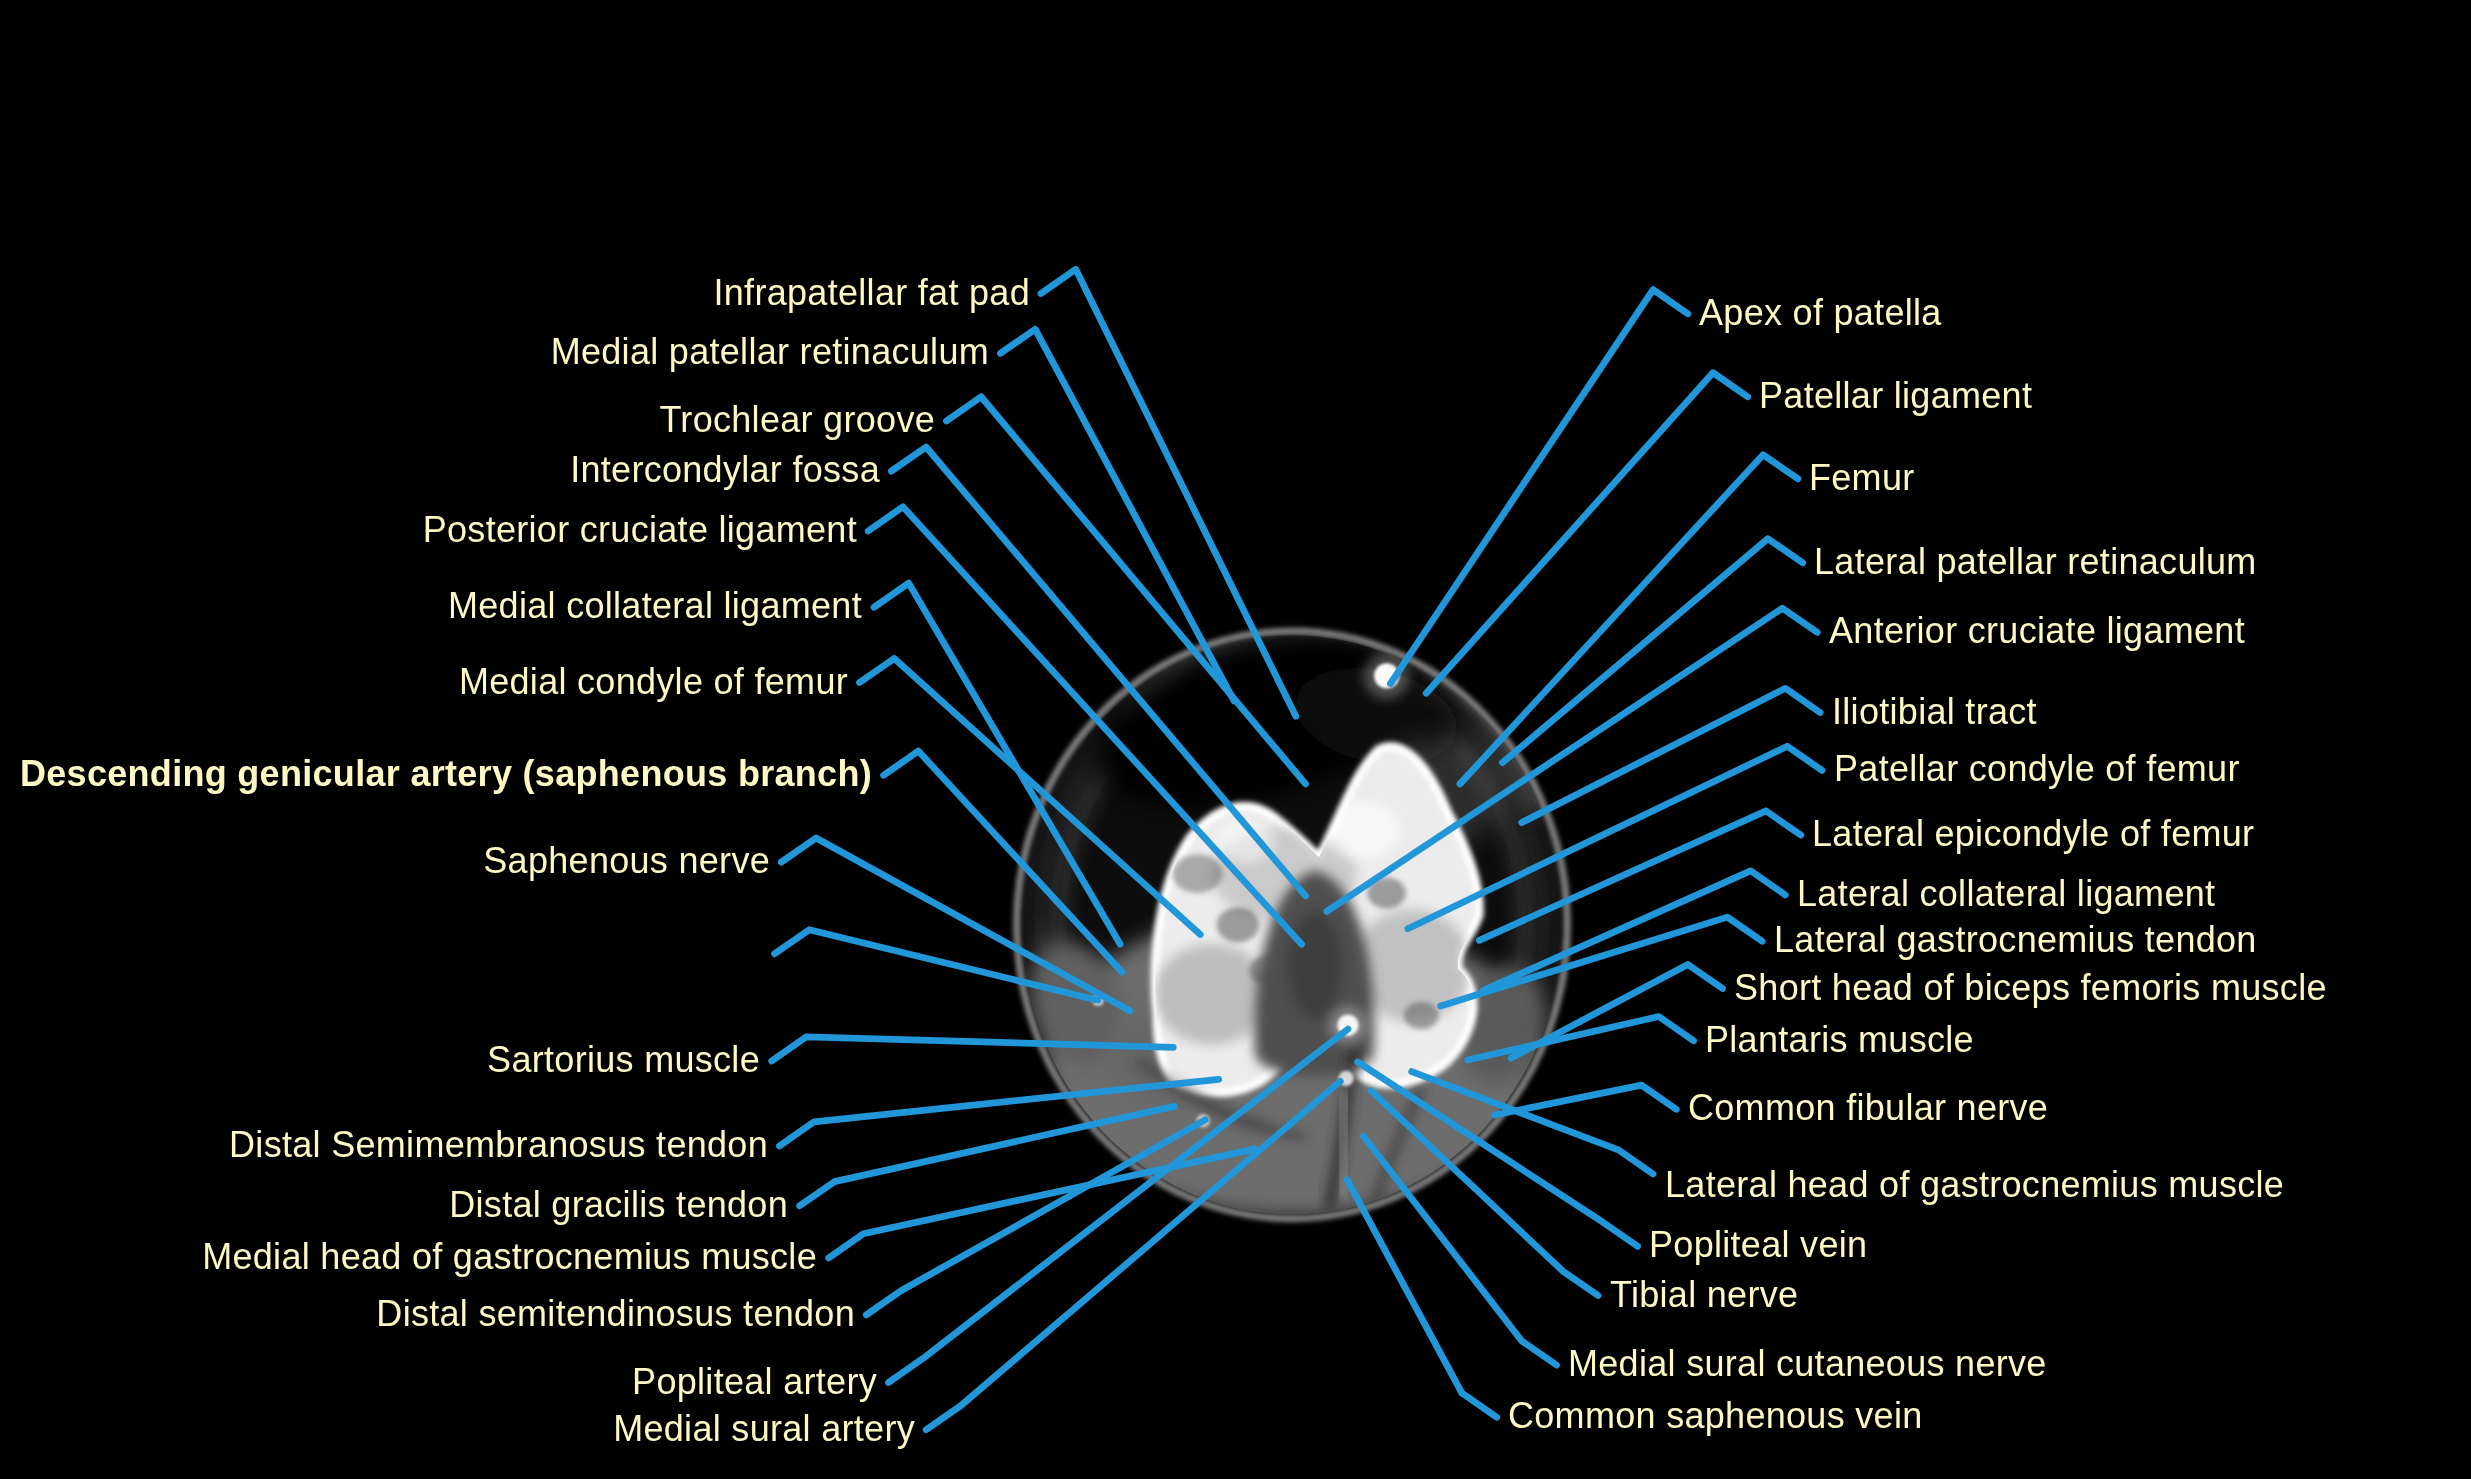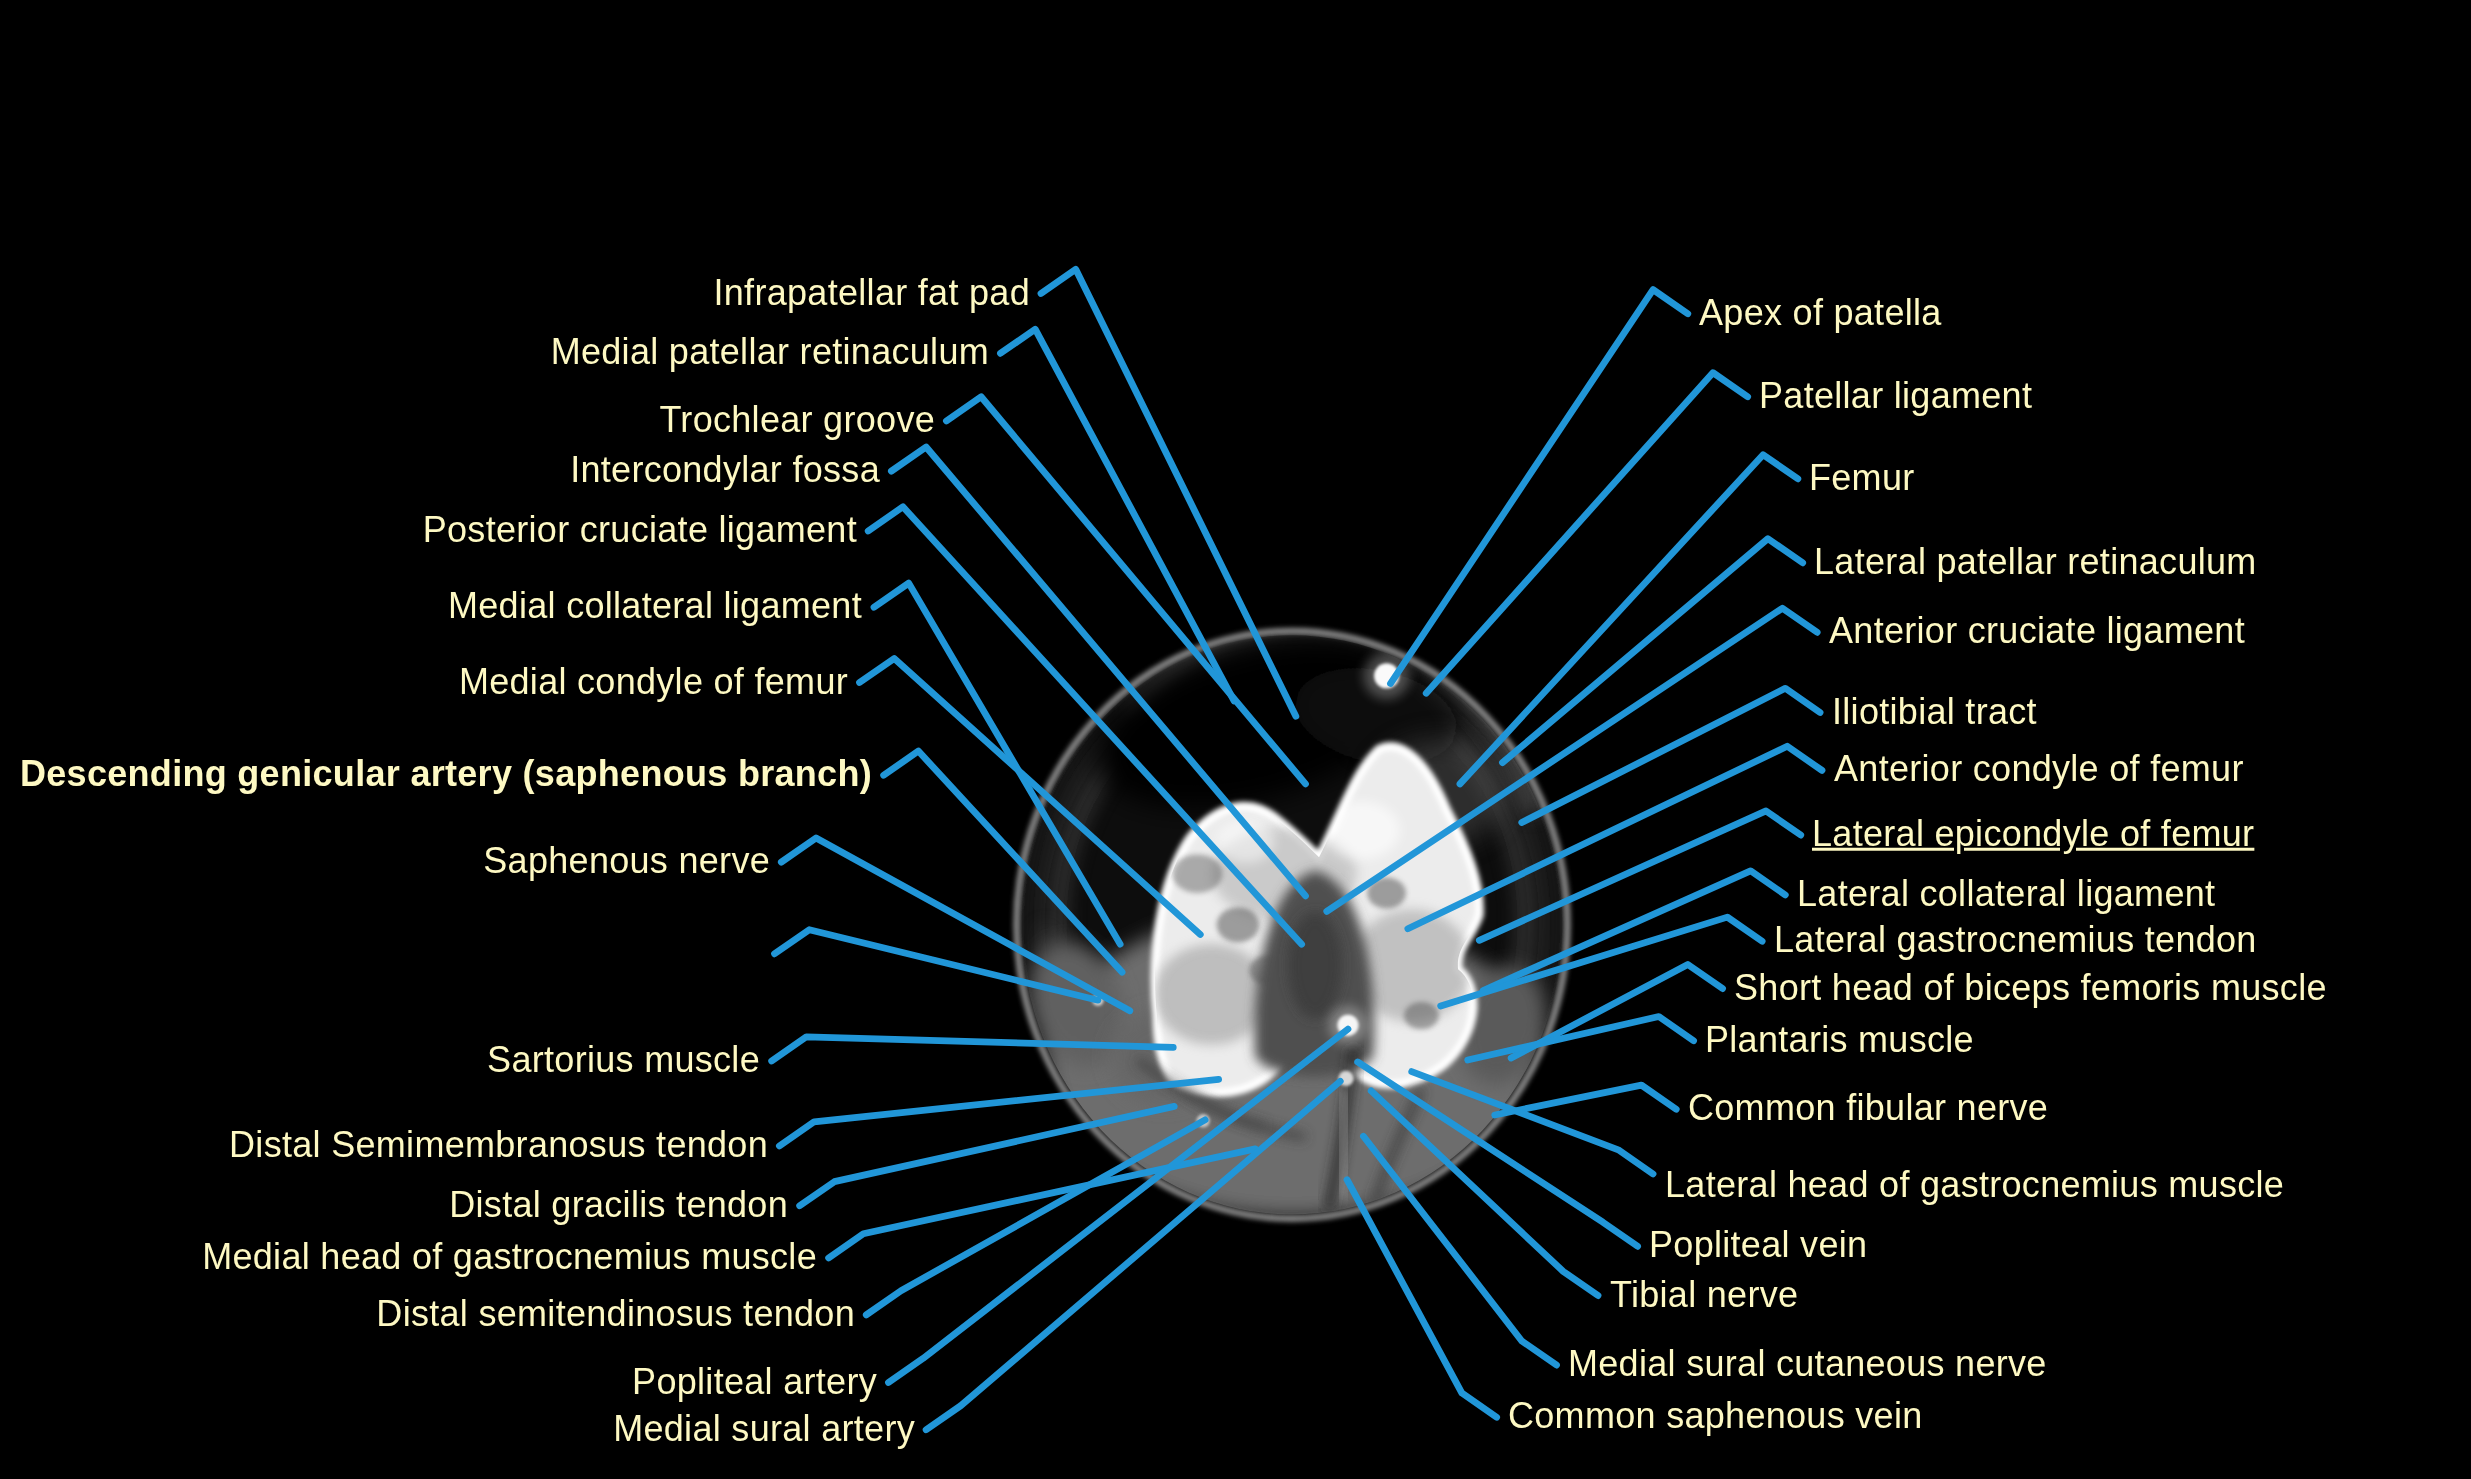--- a/index.html
+++ b/index.html
@@ -163,22 +163,22 @@
       <div class="label left" style="right: 1655px; top: 1258px;">Medial head of gastrocnemius muscle</div>
       <div class="label left" style="right: 1617px; top: 1315px;">Distal semitendinosus tendon</div>
       <div class="label left" style="right: 1595px; top: 1383px;">Popliteal artery</div>
       <div class="label left" style="right: 1557px; top: 1430px;">Medial sural artery</div>
       <div class="label right" style="left: 1699px; top: 314px;">Apex of patella</div>
       <div class="label right" style="left: 1759px; top: 397px;">Patellar ligament</div>
       <div class="label right" style="left: 1809px; top: 479px;">Femur</div>
       <div class="label right" style="left: 1814px; top: 563px;">Lateral patellar retinaculum</div>
       <div class="label right" style="left: 1829px; top: 632px;">Anterior cruciate ligament</div>
       <div class="label right" style="left: 1832px; top: 713px;">Iliotibial tract</div>
-      <div class="label right" style="left: 1834px; top: 770px;">Anterior condyle of femur</div>
-      <div class="label right" style="left: 1812px; top: 835px; text-decoration: underline;">Lateral epicondyle of femur</div>
+      <div class="label right" style="left: 1834px; top: 770px;">Patellar condyle of femur</div>
+      <div class="label right" style="left: 1812px; top: 835px;">Lateral epicondyle of femur</div>
       <div class="label right" style="left: 1797px; top: 895px;">Lateral collateral ligament</div>
       <div class="label right" style="left: 1774px; top: 941px;">Lateral gastrocnemius tendon</div>
       <div class="label right" style="left: 1734px; top: 989px;">Short head of biceps femoris muscle</div>
       <div class="label right" style="left: 1705px; top: 1041px;">Plantaris muscle</div>
       <div class="label right" style="left: 1688px; top: 1109px;">Common fibular nerve</div>
       <div class="label right" style="left: 1665px; top: 1174px; margin-top: 12px;">Lateral head of gastrocnemius muscle</div>
       <div class="label right" style="left: 1649px; top: 1246px;">Popliteal vein</div>
       <div class="label right" style="left: 1610px; top: 1296px;">Tibial nerve</div>
       <div class="label right" style="left: 1568px; top: 1365px;">Medial sural cutaneous nerve</div>
       <div class="label right" style="left: 1508px; top: 1417px;">Common saphenous vein</div>

